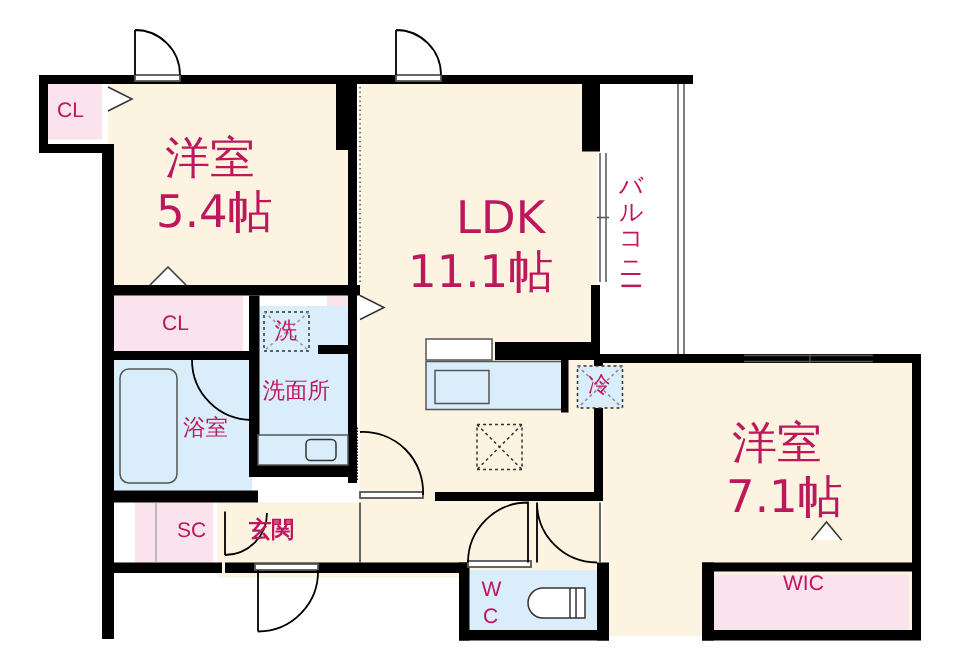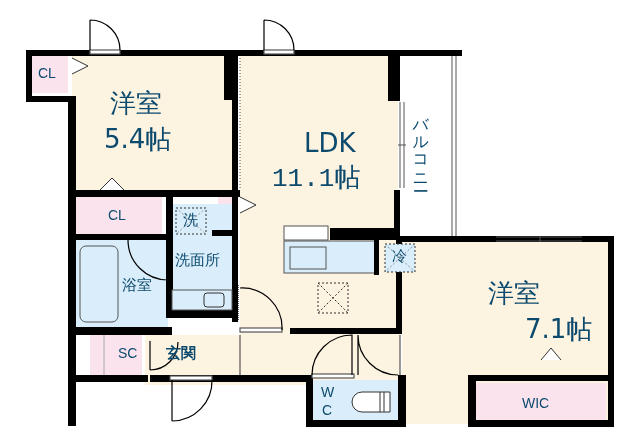--- a/index.html
+++ b/index.html
@@ -1,21 +1,21 @@
 <!DOCTYPE html>
 <html><head>
 <meta charset="utf-8">
 <style>
   html, body { margin:0; padding:0; background:#ffffff; }
   body { width:640px; height:445px; position:relative; overflow:hidden;
          font-family:"Liberation Sans","DejaVu Sans",sans-serif; }
   #plan { position:absolute; left:0; top:0; width:640px; height:445px; }
-  .lbl { position:absolute; color:#0c4a6e; text-align:left; line-height:1.05;
+  .lbl { position:absolute; color:#be185d; text-align:left; line-height:1.05;
          font-family:"DejaVu Sans","Liberation Sans",sans-serif; white-space:nowrap; }
-  .big { font-size:26px; }
+  .big { font-size:30px; }
   .mid { font-size:15px; }
   .sm  { font-size:14px; font-family:"Liberation Sans",sans-serif; }
   .vert { writing-mode:vertical-rl; font-size:16px; letter-spacing:1px; }
 </style>
 </head>
 <body>
 
 <svg id="plan" viewBox="0 0 640 445" xmlns="http://www.w3.org/2000/svg">
 
   <g>
@@ -163,30 +163,30 @@
     <line x1="384" y1="392" x2="384" y2="412"></line>
 
     <line x1="104" y1="335" x2="104" y2="375" stroke="#aaa"></line>
   </g>
 </svg>
 
 <div class="lbl big" style="left:110px;top:90px;">洋室</div>
 <div class="lbl big" style="left:104px;top:126px;">5.4帖</div>
 
 <div class="lbl big" style="left:304px;top:130px;">LDK</div>
-<div class="lbl big" style="left:272px;top:166px;font-family:Liberation Mono, monospace;">11.1帖</div>
+<div class="lbl big" style="left:272px;top:166px;">11.1帖</div>
 
 <div class="lbl big" style="left:488px;top:280px;">洋室</div>
-<div class="lbl big" style="left:484px;top:316px;margin-left:41px;">7.1帖</div>
+<div class="lbl big" style="left:484px;top:316px;">7.1帖</div>
 
 <div class="lbl vert" style="left:412px;top:106px;">バルコニー</div>
 
 <div class="lbl sm" style="left:38px;top:66px;">CL</div>
 <div class="lbl sm" style="left:108px;top:208px;">CL</div>
 <div class="lbl mid" style="left:183px;top:213px;">洗</div>
 <div class="lbl mid" style="left:175px;top:254px;font-family:Liberation Mono, monospace;">洗面所</div>
 <div class="lbl mid" style="left:122px;top:278px;">浴室</div>
 <div class="lbl mid" style="left:392px;top:249px;">冷</div>
 <div class="lbl sm" style="left:118px;top:346px;">SC</div>
 <div class="lbl mid" style="left:166px;top:346px;font-weight:bold;">玄関</div>
 <div class="lbl sm" style="left:321px;top:385px;">W</div>
 <div class="lbl sm" style="left:322px;top:403px;">C</div>
-<div class="lbl sm" style="left:522px;top:396px;">WIC</div>
+<div class="lbl sm" style="left:522px;top:381px;">WIC</div>
 
 </body></html>

